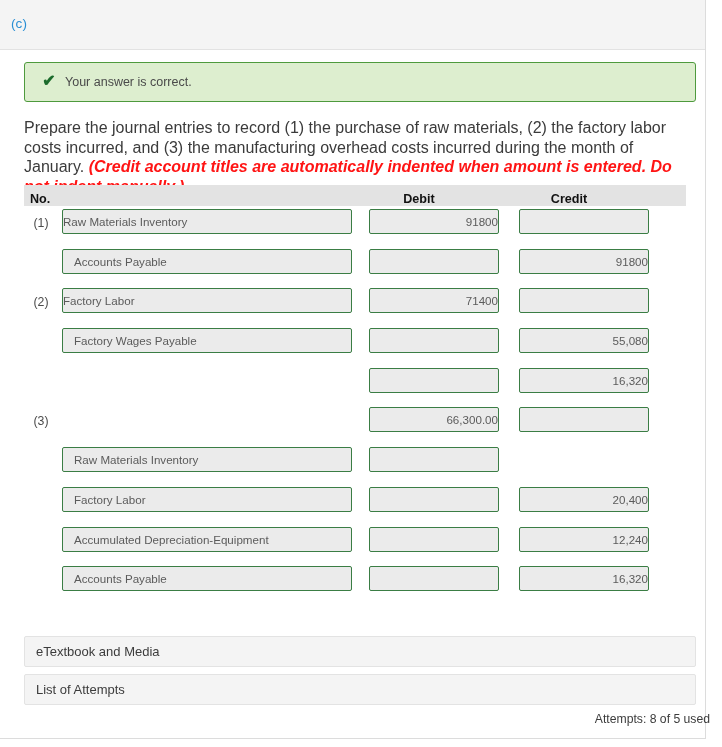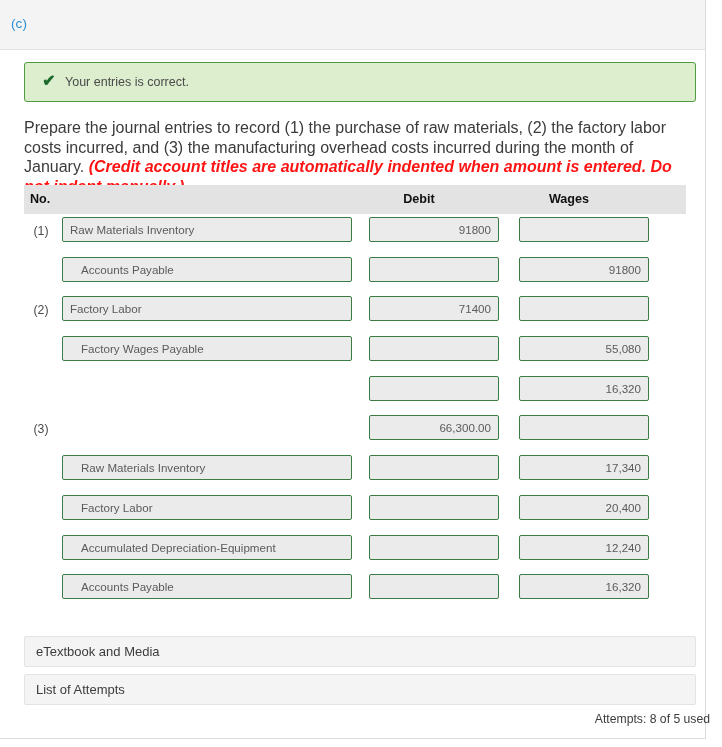--- a/index.html
+++ b/index.html
@@ -103,21 +103,21 @@
 
   
   .journal {
     position: absolute;
     left: 24px;
     top: 185px;
     width: 662px;
   }
   .jrow-header {
     position: relative;
-    height: 29px;
+    height: 21px;
     background: #e3e3e3;
   }
   .jrow-header .hdr {
     position: absolute;
     top: 7px;
     font-size: 12.6px;
     font-weight: bold;
     color: #111111;
   }
   .hdr-no     { left: 6px; }
@@ -143,21 +143,21 @@
     position: absolute;
     top: 3px;
     height: 25px;
     background: #ebebeb;
     border: 1px solid #3a7d44;
     border-radius: 2px;
     box-sizing: border-box;
     font-family: "Liberation Sans", sans-serif;
     font-size: 11.6px;
     color: #5b5b5b;
-    padding: 0 7px;
+    padding: 0 0;
     line-height: 23px;
     outline: none;
   }
   .field-account {
     left: 38px;
     width: 290px;
   }
   .field-account.indented {
     text-indent: 11px;
   }
@@ -202,32 +202,32 @@
 
 <div class="page">
   <div class="outer-frame"></div>
 
   <div class="top-band">
     <div class="part-label">(c)</div>
   </div>
 
   <div class="success-banner">
     <div class="success-check">✔</div>
-    <div class="success-text">Your entries is correct.</div>
+    <div class="success-text">Your answer is correct.</div>
   </div>
 
   <div class="instructions">
     <span>Prepare the journal entries to record (1) the purchase of raw materials, (2) the factory labor costs incurred, and (3) the manufacturing overhead costs incurred during the month of January. </span><span class="hint">(Credit account titles are automatically indented when amount is entered. Do not indent manually.)</span>
   </div>
 
   <div class="journal">
     <div class="jrow-header">
       <div class="hdr hdr-no">No.</div>
       <div class="hdr hdr-debit">Debit</div>
-      <div class="hdr hdr-credit">Wages</div>
+      <div class="hdr hdr-credit">Credit</div>
     </div>
     <div id="journal-rows">
         <div class="jrow">
           <div class="rownum">(1)</div>
           <input type="text" class="field field-account" value="Raw Materials Inventory" style="">
           <input type="text" class="field field-amount field-debit" value="91800" style="">
           <input type="text" class="field field-amount field-credit" value="" style="">
         </div>
         <div class="jrow">
           <div class="rownum"></div>
@@ -254,21 +254,20 @@
         </div>
         <div class="jrow">
           <div class="rownum">(3)</div>
           <input type="text" class="field field-amount field-debit" value="66,300.00" style="">
           <input type="text" class="field field-amount field-credit" value="" style="">
         </div>
         <div class="jrow">
           <div class="rownum"></div>
           <input type="text" class="field field-account indented" value="Raw Materials Inventory" style="">
           <input type="text" class="field field-amount field-debit" value="" style="">
-          <input type="text" class="field field-amount field-credit" value="17,340" style="">
         </div>
         <div class="jrow">
           <div class="rownum"></div>
           <input type="text" class="field field-account indented" value="Factory Labor" style="">
           <input type="text" class="field field-amount field-debit" value="" style="">
           <input type="text" class="field field-amount field-credit" value="20,400" style="">
         </div>
         <div class="jrow">
           <div class="rownum"></div>
           <input type="text" class="field field-account indented" value="Accumulated Depreciation-Equipment" style="">

